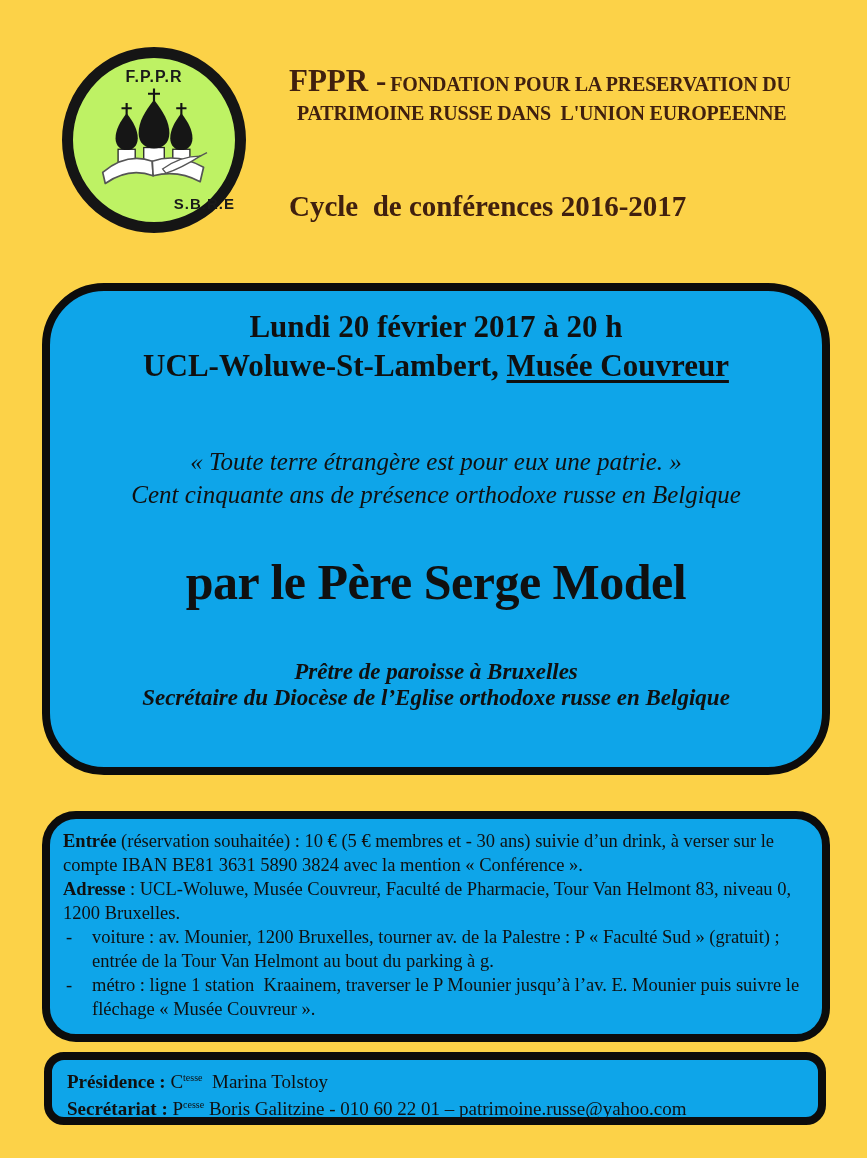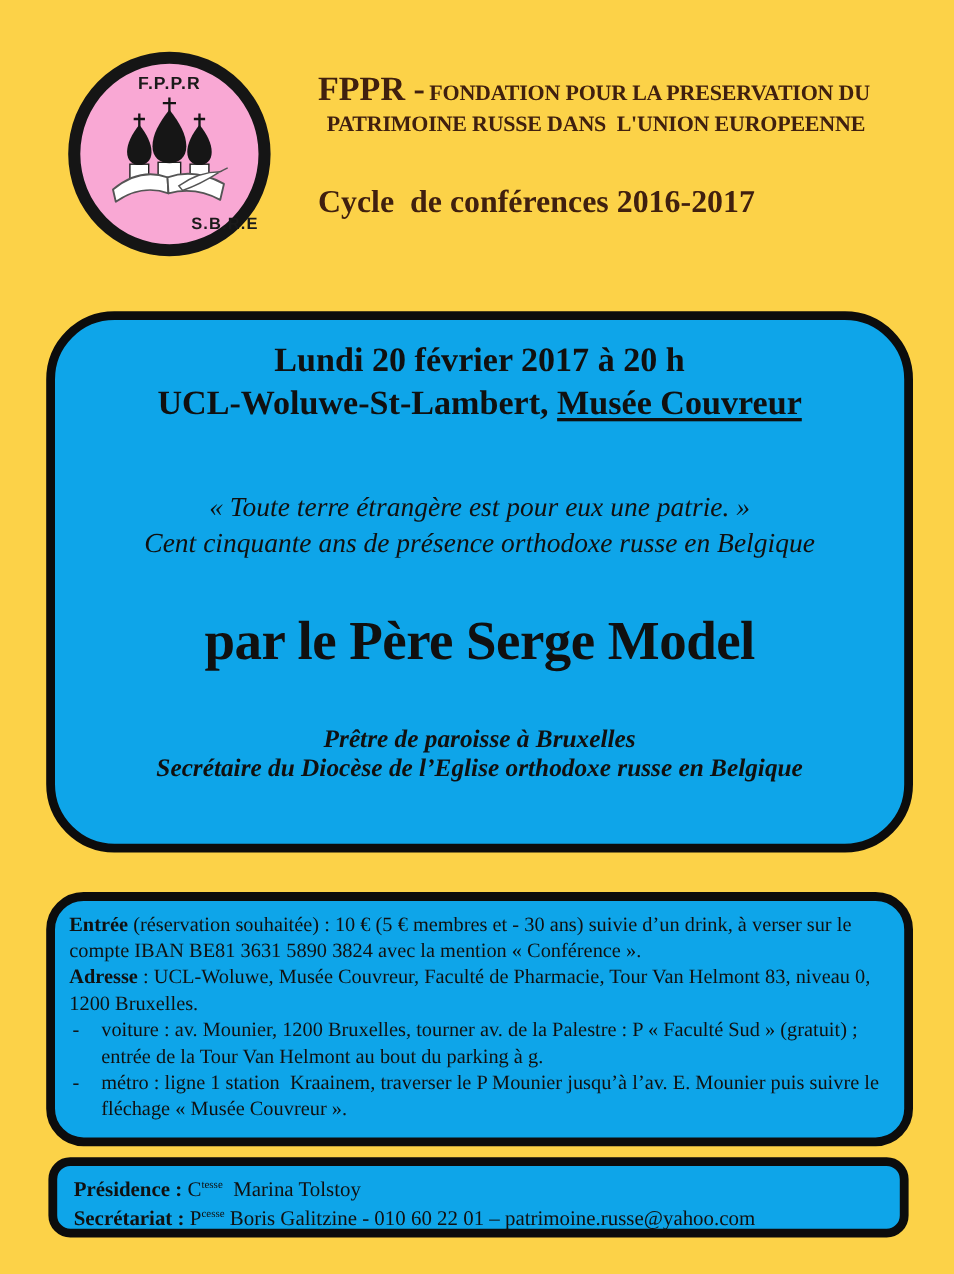--- a/index.html
+++ b/index.html
@@ -10,21 +10,21 @@
     font-family:"Liberation Serif", serif;
     color:#101010;
     overflow:hidden;
   }
   .page{position:absolute;inset:0;}
 
   
   .logo{
     position:absolute;left:62px;top:47px;
     width:162px;height:164px;
-    background:#f9a8d4;
+    background:#bef264;
     border:11px solid #151515;
     border-radius:50%;
   }
   .logo-top{
     position:absolute;top:10px;left:0;width:100%;
     text-align:center;
     font-family:"Liberation Sans", sans-serif;
     font-weight:bold;font-size:16px;letter-spacing:1px;color:#1a1a1a;
   }
   .logo-bottom{
@@ -37,21 +37,21 @@
 
   
   .org{
     position:absolute;left:289px;top:64px;width:540px;
     color:#40200F;font-weight:bold;line-height:1.12;
   }
   .org-abbr{font-size:31px;}
   .org-name{font-size:20px;letter-spacing:-0.2px;}
   .org-line2{margin-top:3px;padding-left:8px;}
   .series{
-    position:absolute;left:289px;top:168px;
+    position:absolute;left:289px;top:190px;
     color:#40200F;font-weight:bold;font-size:29px;
   }
 
   
   .card{
     position:absolute;background:#0ea5e9;
     border:8px solid #0C0C0C;box-sizing:border-box;
   }
   .main-box{
     left:42px;top:283px;width:788px;height:492px;

